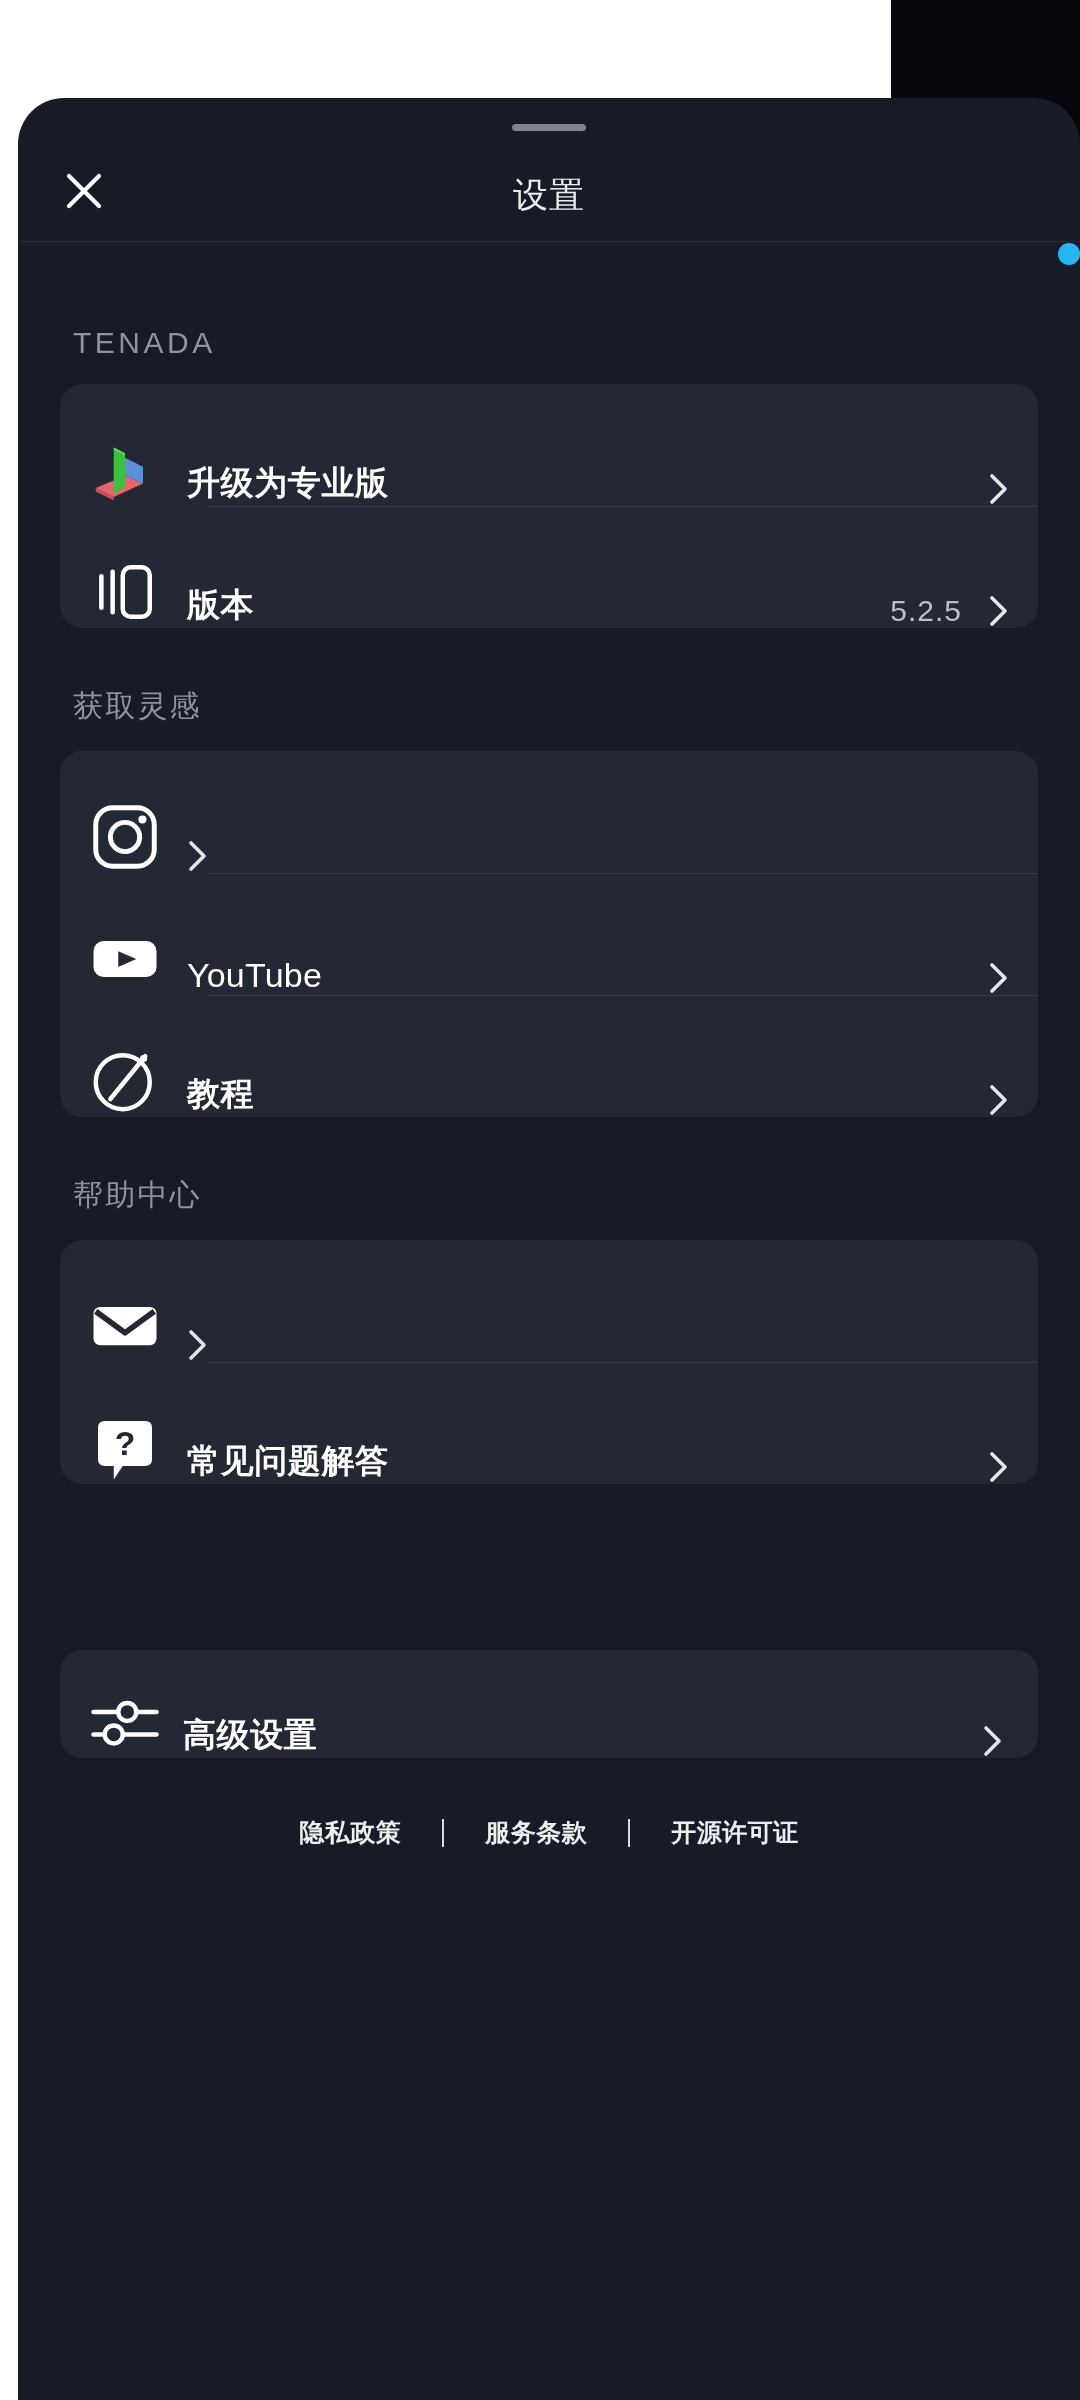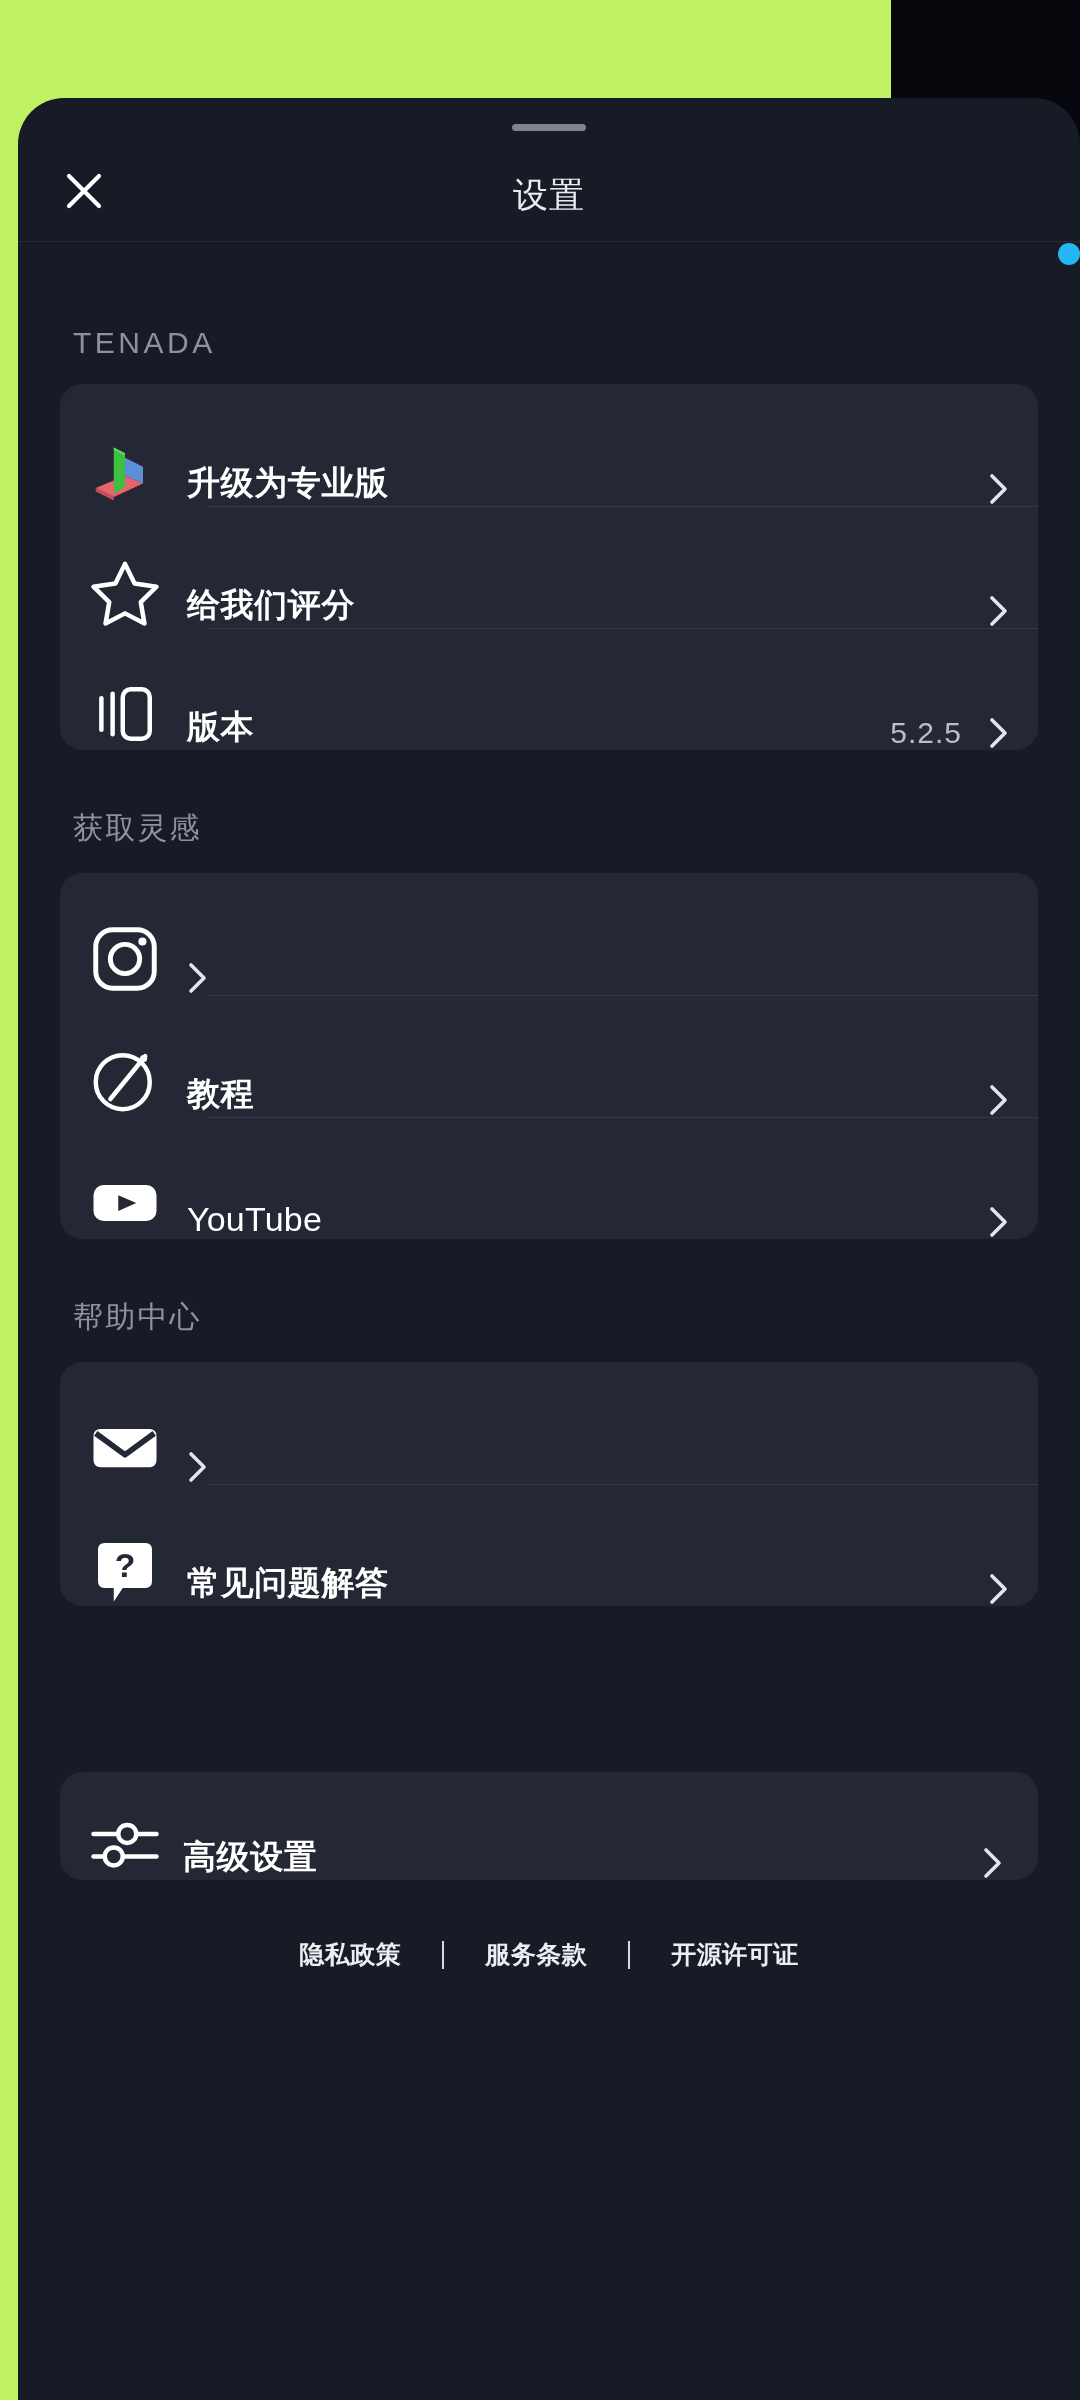--- a/index.html
+++ b/index.html
@@ -5,21 +5,21 @@
   * { box-sizing: border-box; margin: 0; padding: 0; }
   html, body {
     width: 1080px; height: 2400px;
     background: #05070c;
     font-family: "Liberation Sans", "DejaVu Sans", sans-serif;
     overflow: hidden;
   }
   #screen {
     position: relative;
     width: 891px; height: 2400px;
-    background: #bef264;
+    background: #ffffff;
   }
 
   
   #sheet {
     position: absolute;
     left: 18px; top: 98px;
     width: 1062px; height: 2302px;
     background: #171b25;
     border-top-left-radius: 46px;
     border-top-right-radius: 46px;
@@ -194,33 +194,20 @@
             </svg>
           </div>
           <div class="row-label">升级为专业版</div>
           <div class="chev">
             <svg viewBox="0 0 22 34" fill="none">
                 <path d="M4 4 L17 17 L4 30" stroke="#e3e5ea" stroke-width="3.6" stroke-linecap="round" stroke-linejoin="round"></path>
               </svg>
           </div>
         </div>
 
-        <div class="row">
-          <div class="row-icon">
-            <svg viewBox="0 0 64 64" fill="none" xmlns="http://www.w3.org/2000/svg">
-              <path d="M32 7 L40.5 24.5 L60 27.3 L46 41 L49.3 60 L32 51 L14.7 60 L18 41 L4 27.3 L23.5 24.5 Z" stroke="#ffffff" stroke-width="4" stroke-linejoin="round"></path>
-            </svg>
-          </div>
-          <div class="row-label">给我们评分</div>
-          <div class="chev">
-            <svg viewBox="0 0 22 34" fill="none">
-                <path d="M4 4 L17 17 L4 30" stroke="#e3e5ea" stroke-width="3.6" stroke-linecap="round" stroke-linejoin="round"></path>
-              </svg>
-          </div>
-        </div>
 
         <div class="row">
           <div class="row-icon">
             <svg viewBox="0 0 64 64" fill="none" xmlns="http://www.w3.org/2000/svg">
               <rect x="30" y="10" width="24" height="44" rx="7" stroke="#ffffff" stroke-width="4"></rect>
               <path d="M21 14 L21 50" stroke="#ffffff" stroke-width="4" stroke-linecap="round"></path>
               <path d="M11 18 L11 46" stroke="#ffffff" stroke-width="4" stroke-linecap="round"></path>
             </svg>
           </div>
           <div class="row-label">版本</div>
@@ -247,42 +234,42 @@
           </div>
           <div class="chev">
             <svg viewBox="0 0 22 34" fill="none">
                 <path d="M4 4 L17 17 L4 30" stroke="#e3e5ea" stroke-width="3.6" stroke-linecap="round" stroke-linejoin="round"></path>
               </svg>
           </div>
         </div>
 
         <div class="row">
           <div class="row-icon">
+            <svg viewBox="0 0 64 64" xmlns="http://www.w3.org/2000/svg">
+              <rect x="4" y="16" width="56" height="32" rx="9" fill="#ffffff"></rect>
+              <path d="M26 25 L42 32 L26 39 Z" fill="#232834"></path>
+            </svg>
+          </div>
+          <div class="row-label latin">YouTube</div>
+          <div class="chev">
+            <svg viewBox="0 0 22 34" fill="none">
+                <path d="M4 4 L17 17 L4 30" stroke="#e3e5ea" stroke-width="3.6" stroke-linecap="round" stroke-linejoin="round"></path>
+              </svg>
+          </div>
+        </div>
+
+        <div class="row">
+          <div class="row-icon">
             <svg viewBox="0 0 64 64" fill="none" xmlns="http://www.w3.org/2000/svg">
               <circle cx="30" cy="33" r="24" stroke="#ffffff" stroke-width="4"></circle>
               <path d="M50 10 L19 48" stroke="#ffffff" stroke-width="4" stroke-linecap="round"></path>
               <circle cx="48.5" cy="12" r="3.2" fill="#ffffff"></circle>
             </svg>
           </div>
           <div class="row-label">教程</div>
-          <div class="chev">
-            <svg viewBox="0 0 22 34" fill="none">
-                <path d="M4 4 L17 17 L4 30" stroke="#e3e5ea" stroke-width="3.6" stroke-linecap="round" stroke-linejoin="round"></path>
-              </svg>
-          </div>
-        </div>
-
-        <div class="row">
-          <div class="row-icon">
-            <svg viewBox="0 0 64 64" xmlns="http://www.w3.org/2000/svg">
-              <rect x="4" y="16" width="56" height="32" rx="9" fill="#ffffff"></rect>
-              <path d="M26 25 L42 32 L26 39 Z" fill="#232834"></path>
-            </svg>
-          </div>
-          <div class="row-label latin">YouTube</div>
           <div class="chev">
             <svg viewBox="0 0 22 34" fill="none">
                 <path d="M4 4 L17 17 L4 30" stroke="#e3e5ea" stroke-width="3.6" stroke-linecap="round" stroke-linejoin="round"></path>
               </svg>
           </div>
         </div>
 
       </div>
 
       <div class="section-title">帮助中心</div>

